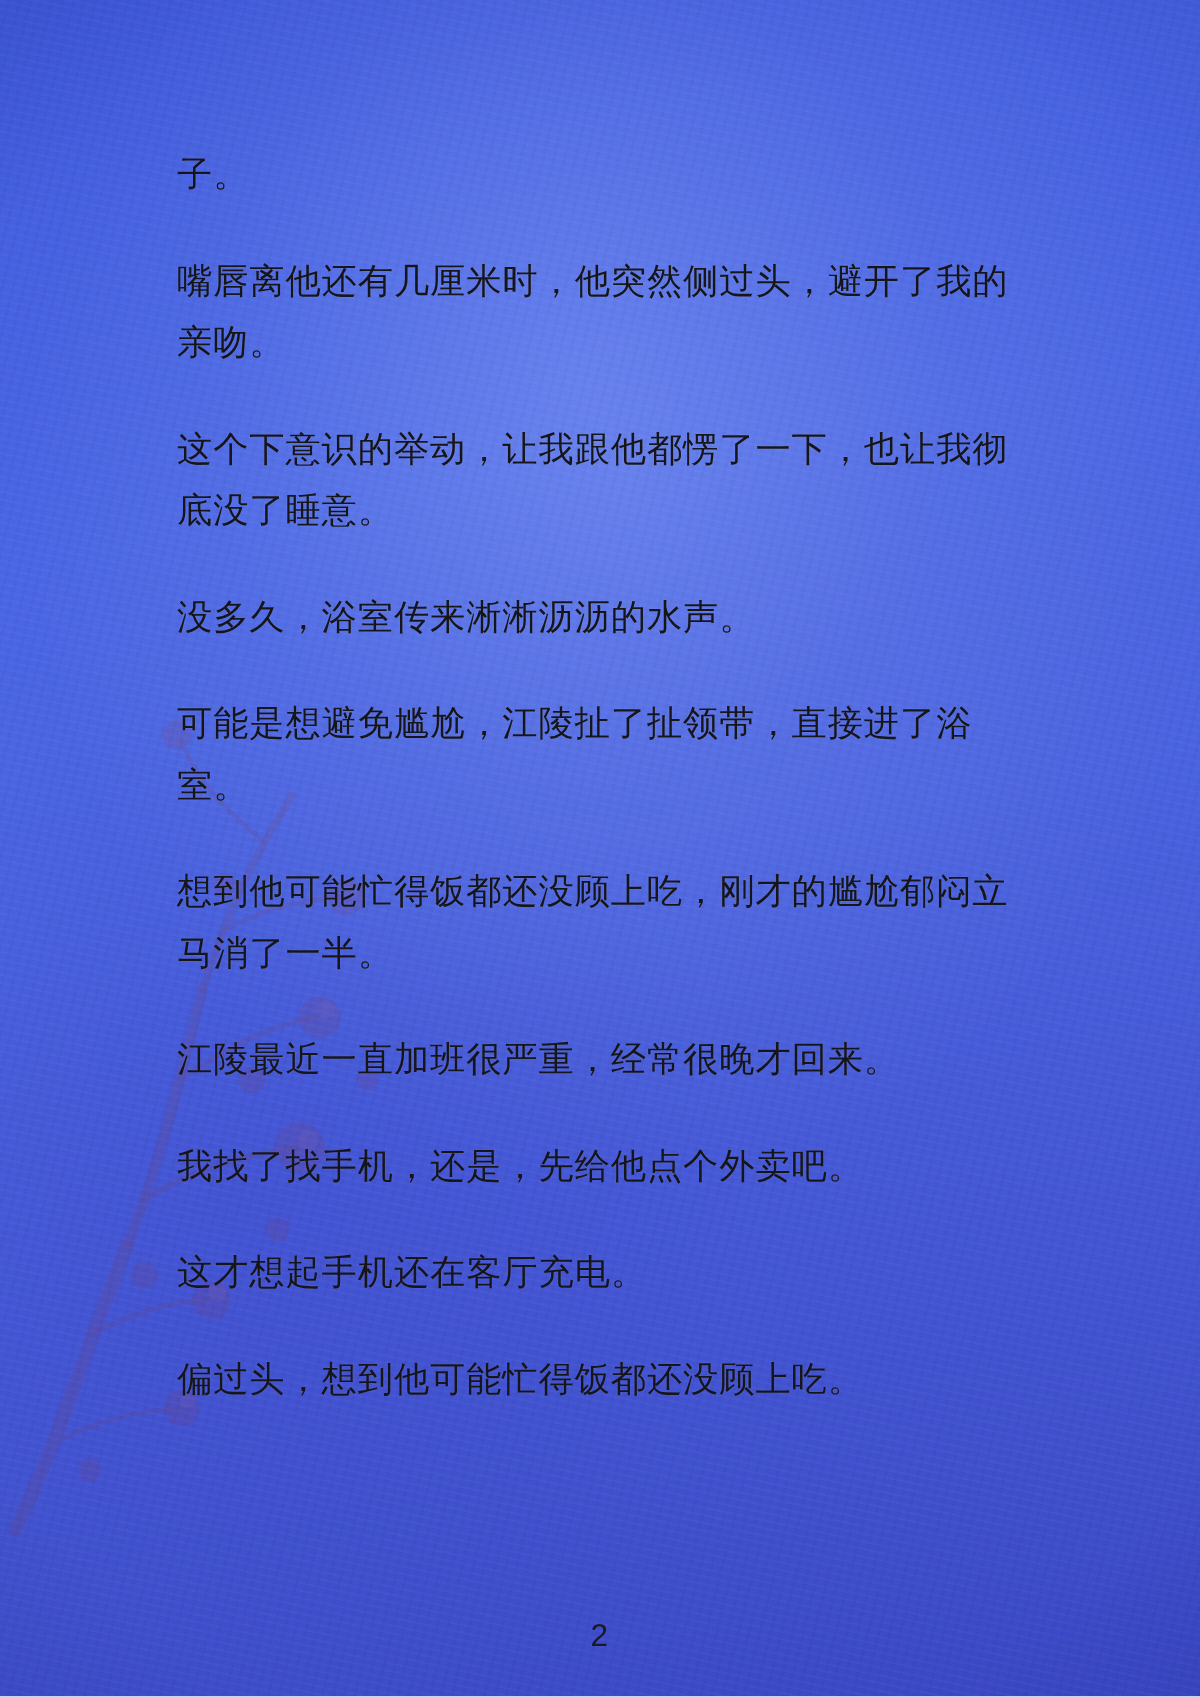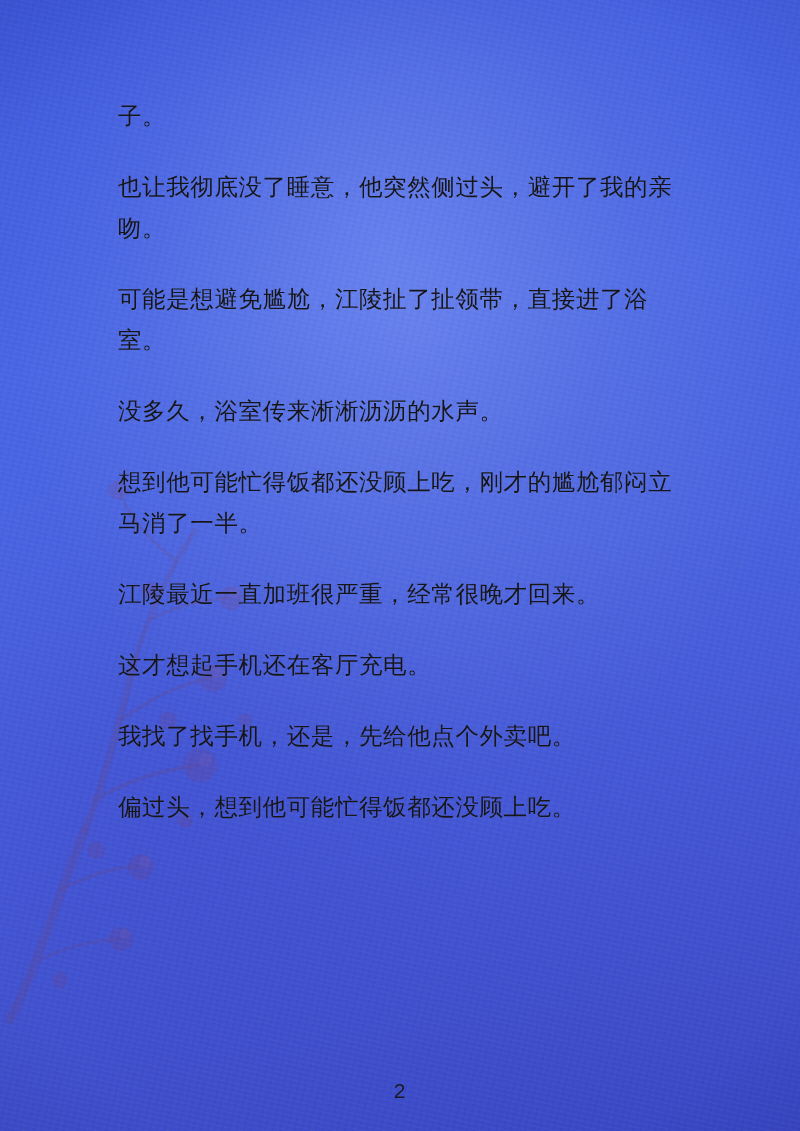--- a/index.html
+++ b/index.html
@@ -128,25 +128,26 @@
       <circle cx="205" cy="340" r="7"></circle>
       <circle cx="217" cy="253" r="6"></circle>
       <circle cx="145" cy="442" r="6"></circle>
       <circle cx="235" cy="173" r="5"></circle>
       <circle cx="125" cy="514" r="5"></circle>
     </g>
   </svg>
 
   <div id="content">
     <p class="para">子。</p>
-    <p class="para">也让我彻底没了睡意，他突然侧过头，避开了我的亲吻。</p>
+    <p class="para">嘴唇离他还有几厘米时，他突然侧过头，避开了我的亲吻。</p>
+    <p class="para">这个下意识的举动，让我跟他都愣了一下，也让我彻底没了睡意。</p>
+    <p class="para">没多久，浴室传来淅淅沥沥的水声。</p>
     <p class="para">可能是想避免尴尬，江陵扯了扯领带，直接进了浴室。</p>
-    <p class="para">没多久，浴室传来淅淅沥沥的水声。</p>
     <p class="para">想到他可能忙得饭都还没顾上吃，刚才的尴尬郁闷立马消了一半。</p>
     <p class="para">江陵最近一直加班很严重，经常很晚才回来。</p>
+    <p class="para">我找了找手机，还是，先给他点个外卖吧。</p>
     <p class="para">这才想起手机还在客厅充电。</p>
-    <p class="para">我找了找手机，还是，先给他点个外卖吧。</p>
     <p class="para">偏过头，想到他可能忙得饭都还没顾上吃。</p>
   </div>
 
   <div id="page-number">2</div>
 
 </div>
 
 </body></html>

